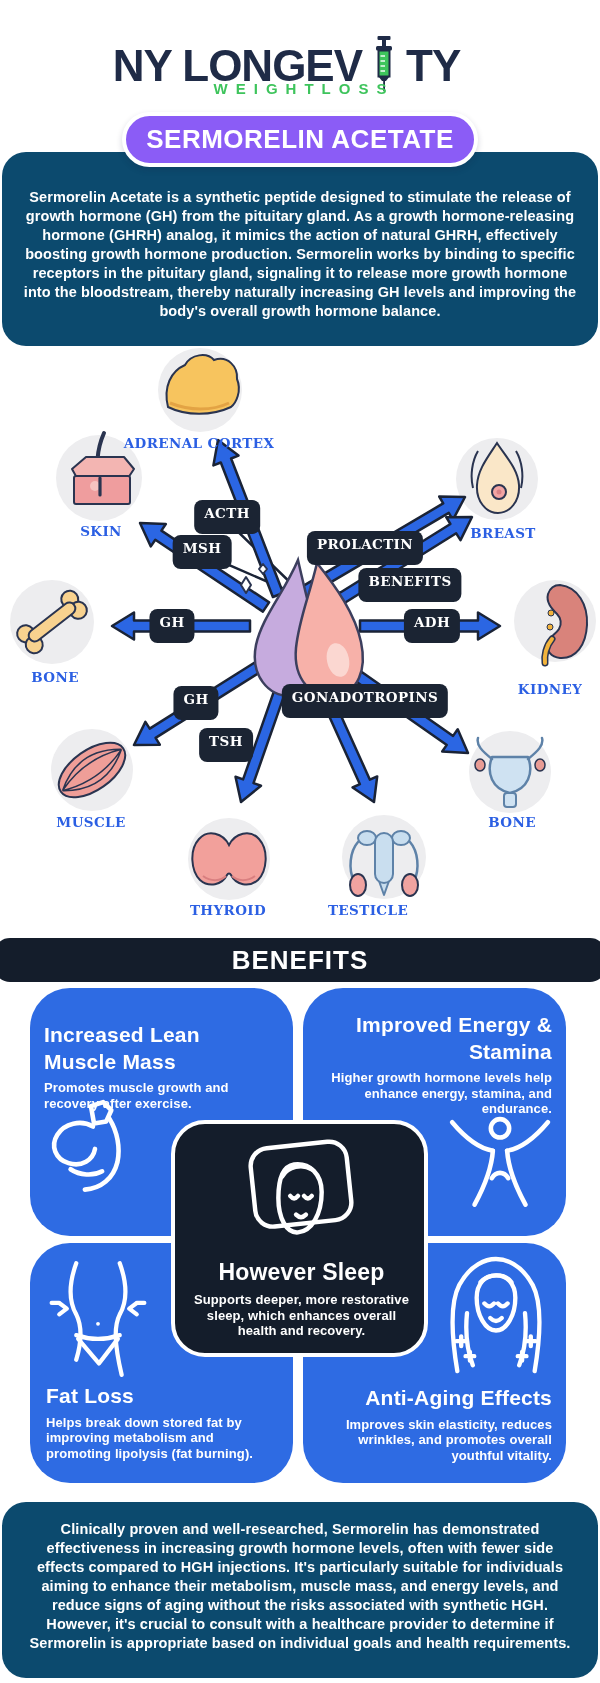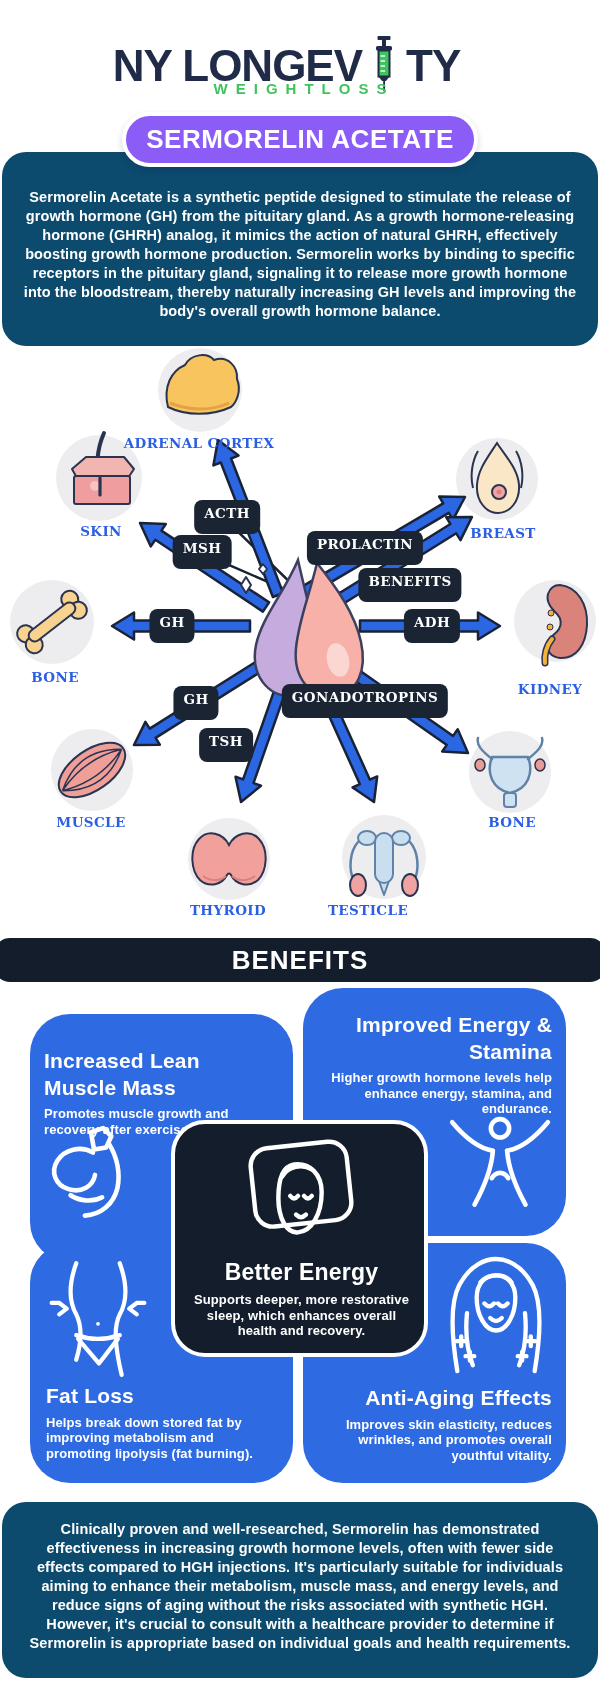--- a/index.html
+++ b/index.html
@@ -200,21 +200,21 @@
     <div class="organ-label" style="left:55px;top:332px;">BONE</div>
     <div class="organ-label" style="left:550px;top:327px;margin-top:17px;">KIDNEY</div>
     <div class="organ-label" style="left:91px;top:477px;">MUSCLE</div>
     <div class="organ-label" style="left:512px;top:477px;">BONE</div>
     <div class="organ-label" style="left:228px;top:565px;">THYROID</div>
     <div class="organ-label" style="left:368px;top:565px;">TESTICLE</div>
   </div>
 
   <div class="abs benefits-bar">BENEFITS</div>
 
-  <div class="card" style="left:30px;top:988px;width:263px;height:248px;margin-top:26px;">
+  <div class="card" style="left:30px;top:988px;width:263px;height:248px;">
     <div style="position:absolute;left:14px;top:34px;width:215px;">
       <div class="card-title">Increased Lean Muscle Mass</div>
       <div class="card-body">Promotes muscle growth and recovery after exercise.</div>
     </div>
     <span class="icon" style="left:8px;top:110px;">
       <svg width="112" height="112" viewBox="0 0 110 110">
         <g class="icon-stroke">
           <path d="M52 8 L64 4 L72 12 L67 23 L55 25 Z"></path>
           <path d="M70 20 C78 33 81 49 78 63 C74 79 62 89 46 90"></path>
           <path d="M54 28 C42 21 26 25 19 36 C12 47 17 60 30 64 C43 68 54 61 56 50"></path>
@@ -292,21 +292,21 @@
         <g class="icon-stroke" stroke-width="4">
           <rect x="16" y="8" width="98" height="80" rx="18" transform="rotate(-6 65 48)"></rect>
           <path d="M58 28 C74 26 86 38 86 56 C86 78 76 96 62 97 C50 98 42 82 42 62 C42 44 46 30 58 28 Z"></path>
           <path d="M46 40 C52 30 66 27 76 33"></path>
           <path d="M54 60 q4 5 8 0 M68 60 q4 5 8 0"></path>
           <path d="M60 79 q5 5 10 0"></path>
         </g>
       </svg>
     </span>
     <div style="position:absolute;left:14px;top:134px;width:225px;">
-      <div class="card-title" style="font-size:23px;">Better Energy</div>
+      <div class="card-title" style="font-size:23px;">However Sleep</div>
       <div class="card-body">Supports deeper, more restorative sleep, which enhances overall health and recovery.</div>
     </div>
   </div>
 
   <div class="abs navy-box footer-box">
     <div class="footer-text body-text">Clinically proven and well-researched, Sermorelin has demonstrated effectiveness in increasing growth hormone levels, often with fewer side effects compared to HGH injections. It's particularly suitable for individuals aiming to enhance their metabolism, muscle mass, and energy levels, and reduce signs of aging without the risks associated with synthetic HGH. However, it's crucial to consult with a healthcare provider to determine if Sermorelin is appropriate based on individual goals and health requirements.</div>
   </div>
 
 </div>
 

